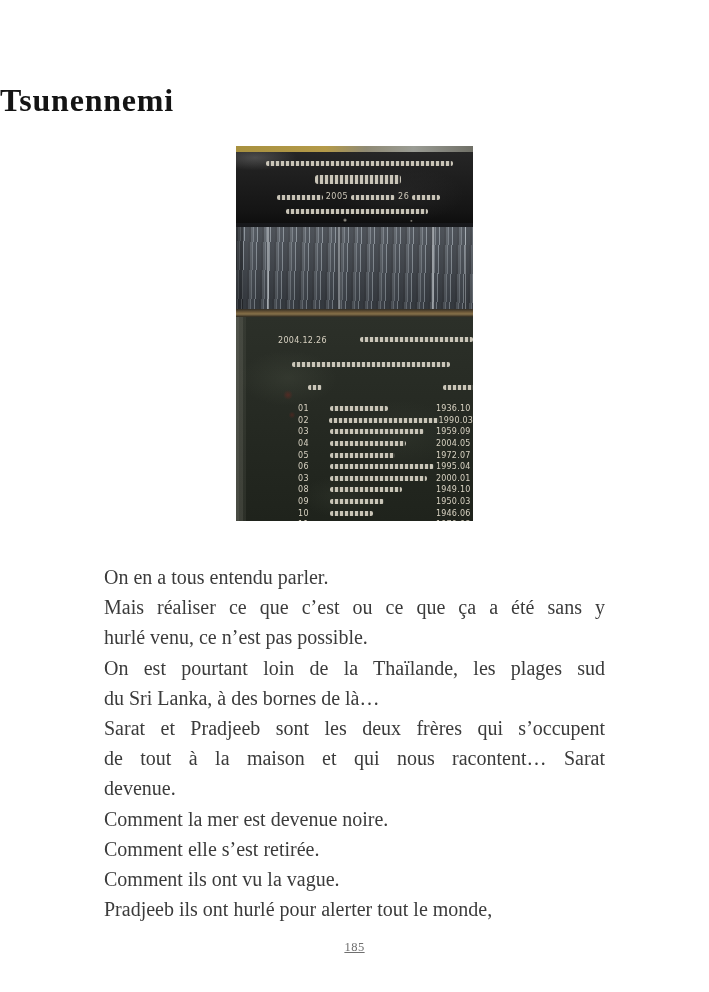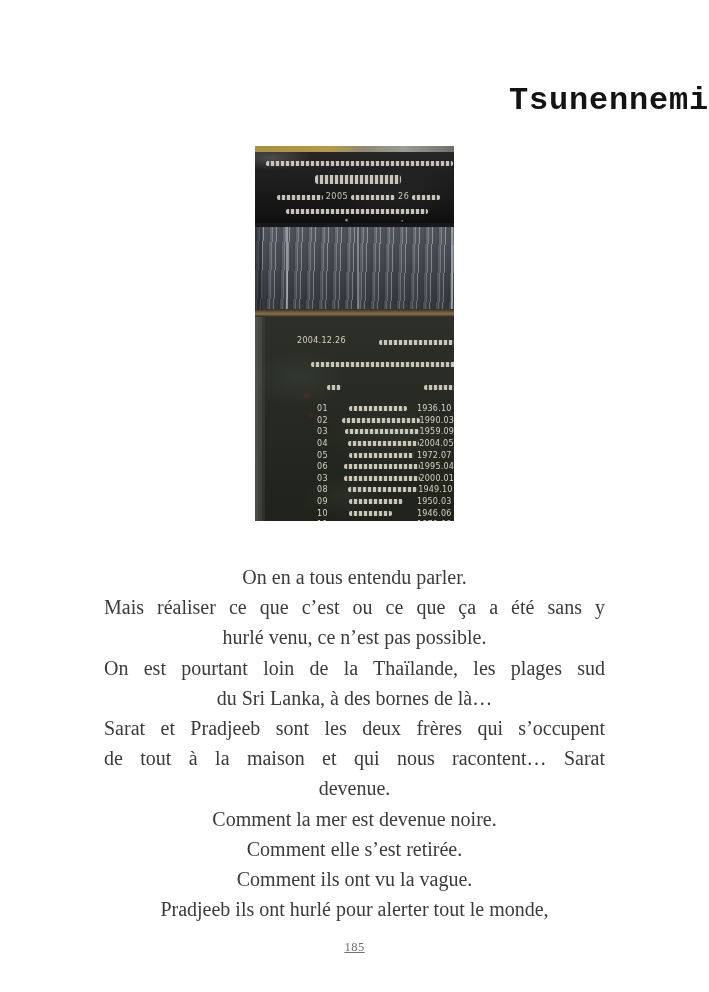--- a/index.html
+++ b/index.html
@@ -2,27 +2,27 @@
 <html><head>
 <meta charset="utf-8">
 <style>
   html,body{margin:0;padding:0;background:#ffffff;}
   .page{
     position:relative;width:709px;height:992px;background:#ffffff;
     overflow:hidden;font-family:"Liberation Serif",serif;
   }
   
   .title{
-    margin:84px 0 0;text-align:right;
-    font-family:Liberation Mono, monospace;font-weight:700;
+    margin:84px 0 0;text-align:left;
+    font-family:Liberation Serif, serif;font-weight:700;
     font-size:32px;line-height:33px;color:#141414;letter-spacing:.8px;
   }
   
   .photo{
-    width:199px;height:375px;margin:29px auto 7px;position:relative;
+    width:237px;height:375px;margin:29px auto 7px;position:relative;
     overflow:hidden;background:#1b1b1b;
   }
   .strip{
     height:6px;
     background:linear-gradient(90deg,#a8913f 0%,#b49a49 38%,#8f8a74 55%,#9a9c94 75%,#6f6f66 100%);
   }
   .plaque{
     height:71px;box-sizing:border-box;padding-top:9px;
     background:
       radial-gradient(ellipse 60px 18px at 8% 8%,rgba(150,150,150,.35),transparent 70%),
@@ -73,21 +73,21 @@
     background:
       linear-gradient(90deg,rgba(150,150,140,.35) 0 3px,rgba(140,140,128,.28) 3px 7px,rgba(85,88,78,.25) 7px 10px,transparent 10px),
       radial-gradient(circle 7px at 52px 78px,rgba(160,35,28,.35),transparent 70%),
       radial-gradient(circle 5px at 56px 98px,rgba(160,35,28,.28),transparent 70%),
       radial-gradient(ellipse 70px 40px at 22% 30%,rgba(125,135,112,.13),transparent 70%),
       radial-gradient(ellipse 90px 50px at 68% 58%,rgba(105,115,96,.11),transparent 70%),
       radial-gradient(ellipse 60px 30px at 45% 88%,rgba(130,140,120,.09),transparent 70%),
       linear-gradient(180deg,#2c3029,#1f231c);
   }
   .m-head1{
-    margin-left:42px;margin-bottom:8px;height:8px;display:flex;align-items:flex-end;
+    margin-left:42px;margin-bottom:8px;height:8px;display:flex;align-items:flex-start;
     white-space:nowrap;filter:blur(.3px);gap:28px;
   }
   .m-head1 .m-date-txt{
     font-family:"DejaVu Sans",sans-serif;font-size:8px;line-height:8px;
     color:#d8d2c2;letter-spacing:.3px;
   }
   .m-head1 .blob{width:146px;margin-left:5px;}
   .m-head2{margin-left:56px;margin-bottom:14px;filter:blur(.3px);}
   .m-head2 .blob{width:158px;}
   .m-cols{
@@ -102,21 +102,21 @@
     font-family:"DejaVu Sans",sans-serif;font-size:8px;color:#d8d2c2;
   }
   .m-no{width:20px;letter-spacing:.5px;}
   .m-name{margin-left:12px;}
   .m-date{margin-left:auto;width:37px;letter-spacing:.2px;}
   
   .body-text{
     margin:41px 104px 0;font-size:20px;line-height:30.2px;color:#3b3b3b;
   }
   .para{margin:0;}
-  .line{text-align:center;}
+  .line{text-align:left;}
   .line.jfull{text-align:justify;text-align-last:justify;}
   
   .footer{
     margin-top:16px;text-align:center;font-size:12.5px;color:#6f6f6f;
     letter-spacing:.5px;
     text-decoration:underline;
   }
 </style>
 </head>
 <body>

